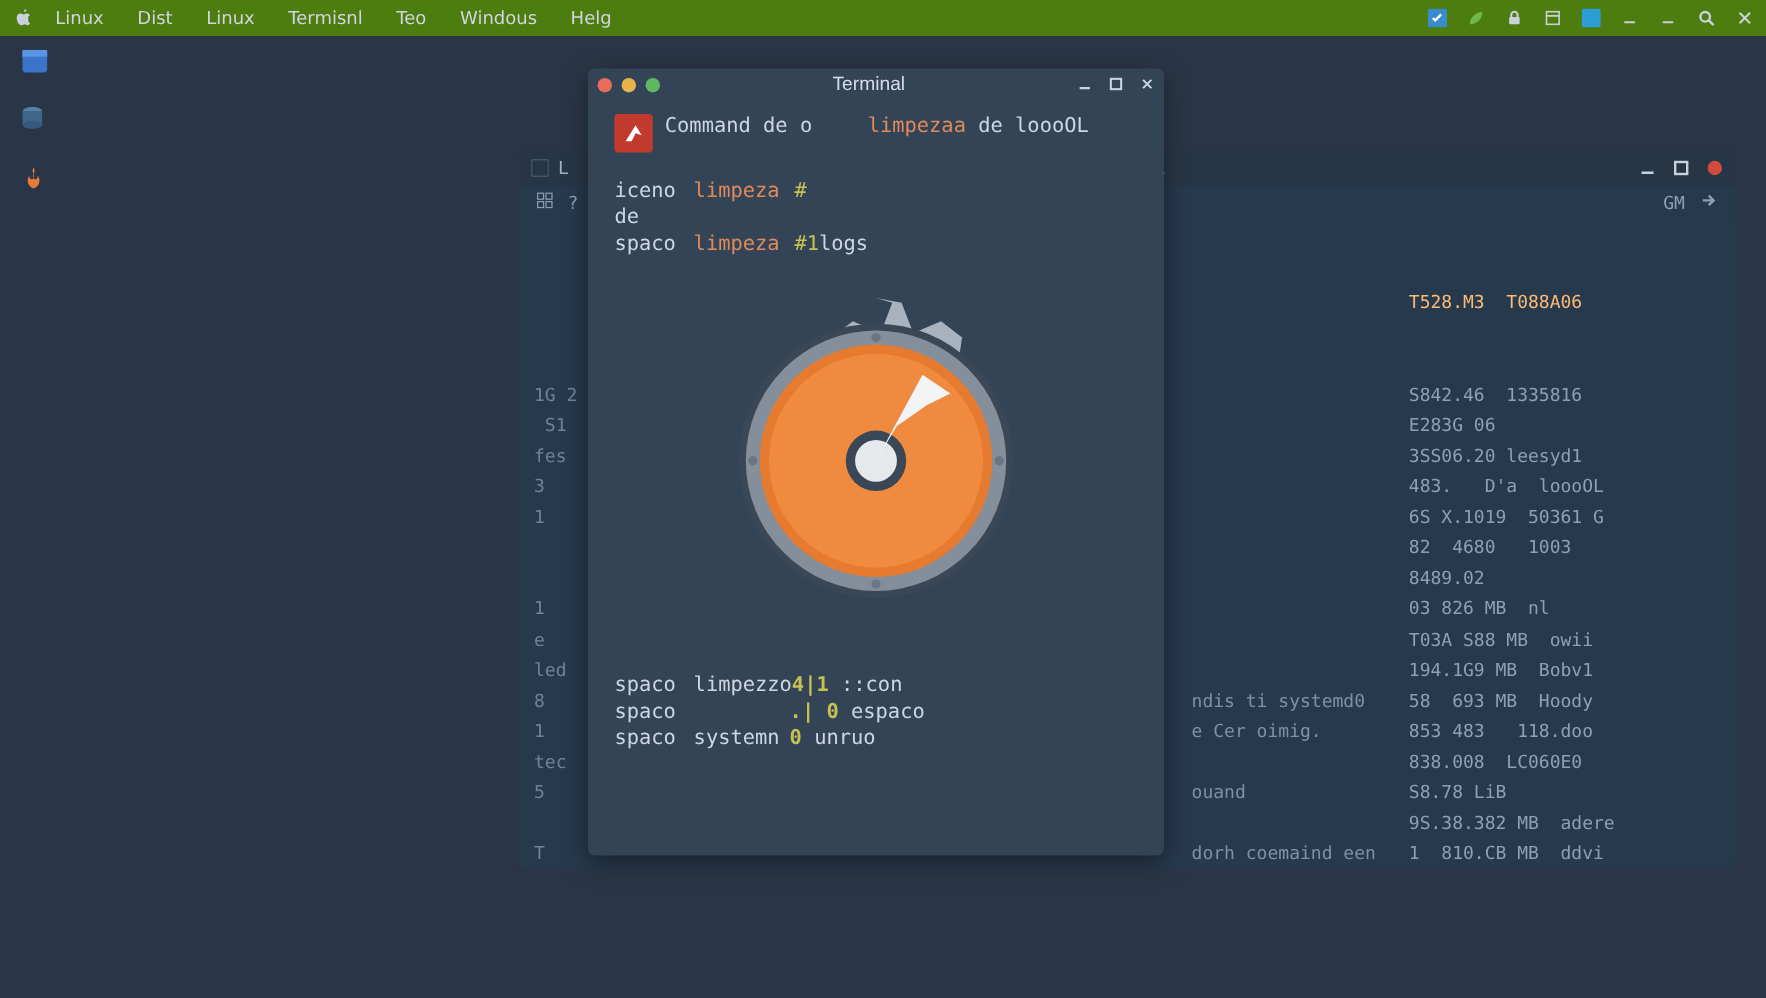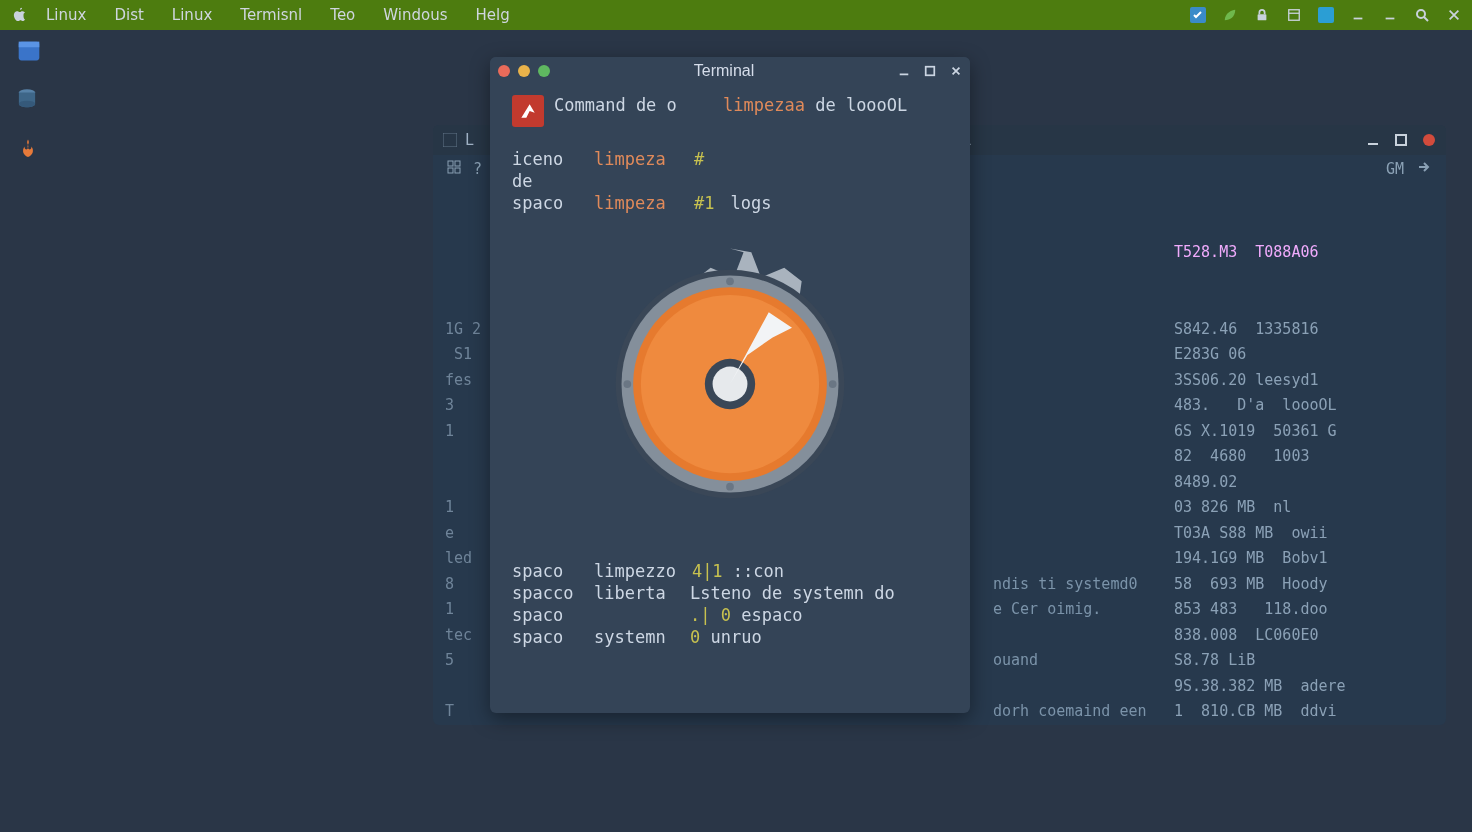--- a/index.html
+++ b/index.html
@@ -44,21 +44,21 @@
 .win-btn { width: 14px; height: 14px; margin-left: 14px; cursor: pointer; }
 .bg-window .toolbar {
   height: 28px; display: flex; align-items: center; padding: 0 14px; gap: 12px;
   background: #27394d; color: #8aa0b4;
 }
 .bg-window .content { padding: 6px 12px; line-height: 1.7; color: #7b93a9; white-space: pre; }
 .bg-row { display: flex; }
 .bg-left { width: 48px; color: #6f8499; }
 .bg-mid { flex: 1; }
 .bg-right { width: 260px; text-align: left; color: #8ba1b6; }
-.bg-row.yellowish .bg-right { color: #f0abfc; }
+.bg-row.yellowish .bg-right { color: #fdba74; }
 
 
 .fg-window {
   position: absolute; left: 490px; top: 57px; width: 480px; height: 656px;
   background: #344457; border-radius: 6px;
   font-family: "DejaVu Sans Mono", monospace; font-size: 17px;
   box-shadow: 0 6px 20px rgba(0,0,0,.4);
   overflow: hidden;
 }
 .fg-titlebar {
@@ -77,30 +77,30 @@
 .fg-header-row { display: flex; align-items: flex-start; gap: 10px; margin-bottom: 22px; }
 .fg-app-icon {
   width: 32px; height: 32px; background: #c23a2e;
   display: flex; align-items: center; justify-content: center; border-radius: 3px;
   flex-shrink: 0;
 }
 .fg-header-text .l1 { color: #cdd7e4; }
 .fg-header-text .kw { color: #e08a5a; margin-left: 36px; }
 .fg-header-text .l2 { color: #cdd7e4; }
 
-.term-line { display: flex; gap: 16px; margin-bottom: 2px; }
+.term-line { display: flex; margin-bottom: 2px; }
 .col1 { color: #cdd7e4; min-width: 66px; }
 .col2 { color: #e08a5a; min-width: 84px; }
 .col3 { color: #c7c14f; }
 .col4 { color: #cdd7e4; }
 
 .gauge-wrap { display: flex; justify-content: center; margin: 16px 0 22px 0; }
 
 .bottom-block { margin-top: 20px; }
-.bottom-block .num { color: #c7c14f; }
+.bottom-block .num { color: #c7c14f; font-weight: bold; }
 
 </style>
 </head>
 <body>
 
 <div class="menubar">
   <span class="app-icon">
     <svg viewBox="0 0 24 24" width="18" height="18">
         <path fill="#c9d2dc" d="M16 3c0 1-1 2-2 2s-1-1 0-2 2-1 2 0zm2 9c0-2 1-3 2-3-1-2-3-2-4-2s-2 1-3 1-2-1-3-1-3 0-4 2c-2 3 0 8 2 10 1 1 2 1 3 1s2-1 3-1 2 1 3 1 2 0 3-2c-2-1-2-4-2-6z"></path>
       </svg>
@@ -307,25 +307,20 @@
       </svg>
     </div>
 
     <div class="bottom-block" id="bottom-rows">
         <div class="term-line">
           <span class="col1">spaco</span>
           <span class="col4" style="min-width:80px">limpezzo</span>
           <span><span class="num">4|1</span> ::con</span>
         </div>
         <div class="term-line">
-          <span class="col1">spacco</span>
-          <span class="col4" style="min-width:80px">liberta</span>
-          <span><span class="num"></span>Lsteno de systemn do</span>
-        </div>
-        <div class="term-line">
           <span class="col1">spaco</span>
           <span class="col4" style="min-width:80px"></span>
           <span><span class="num">.| 0</span> espaco</span>
         </div>
         <div class="term-line">
           <span class="col1">spaco</span>
           <span class="col4" style="min-width:80px">systemn</span>
           <span><span class="num">0</span> unruo</span>
         </div>
       </div>

